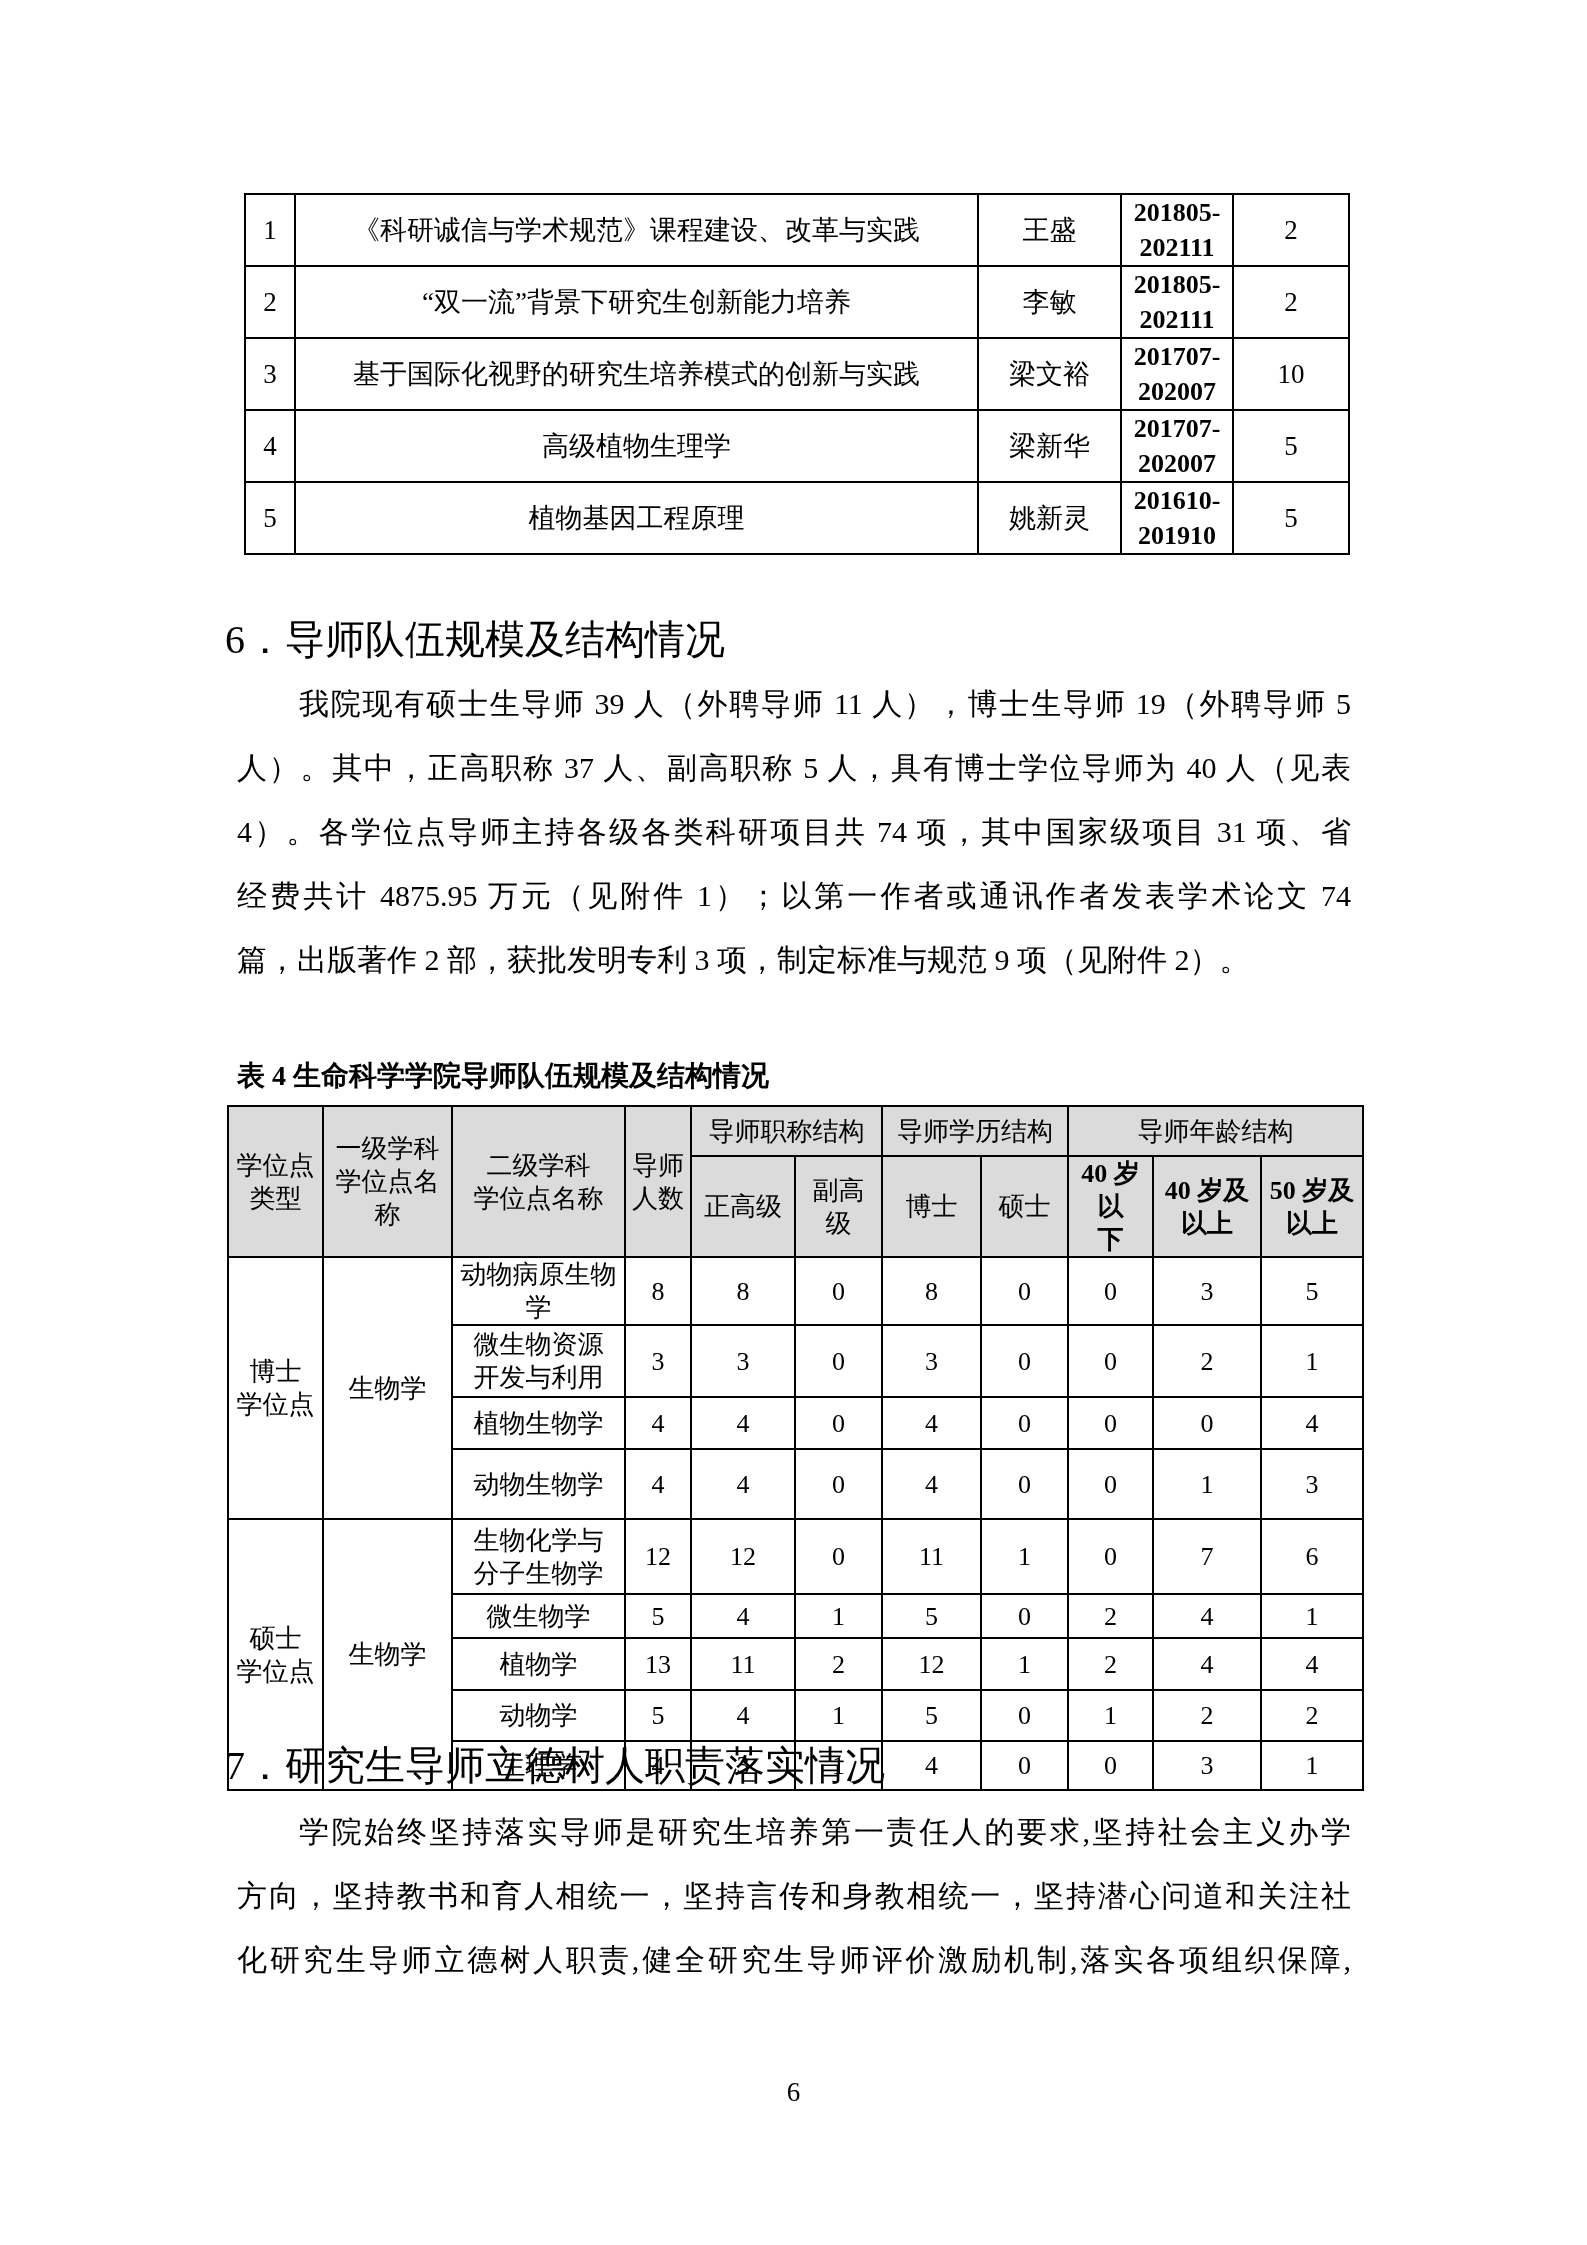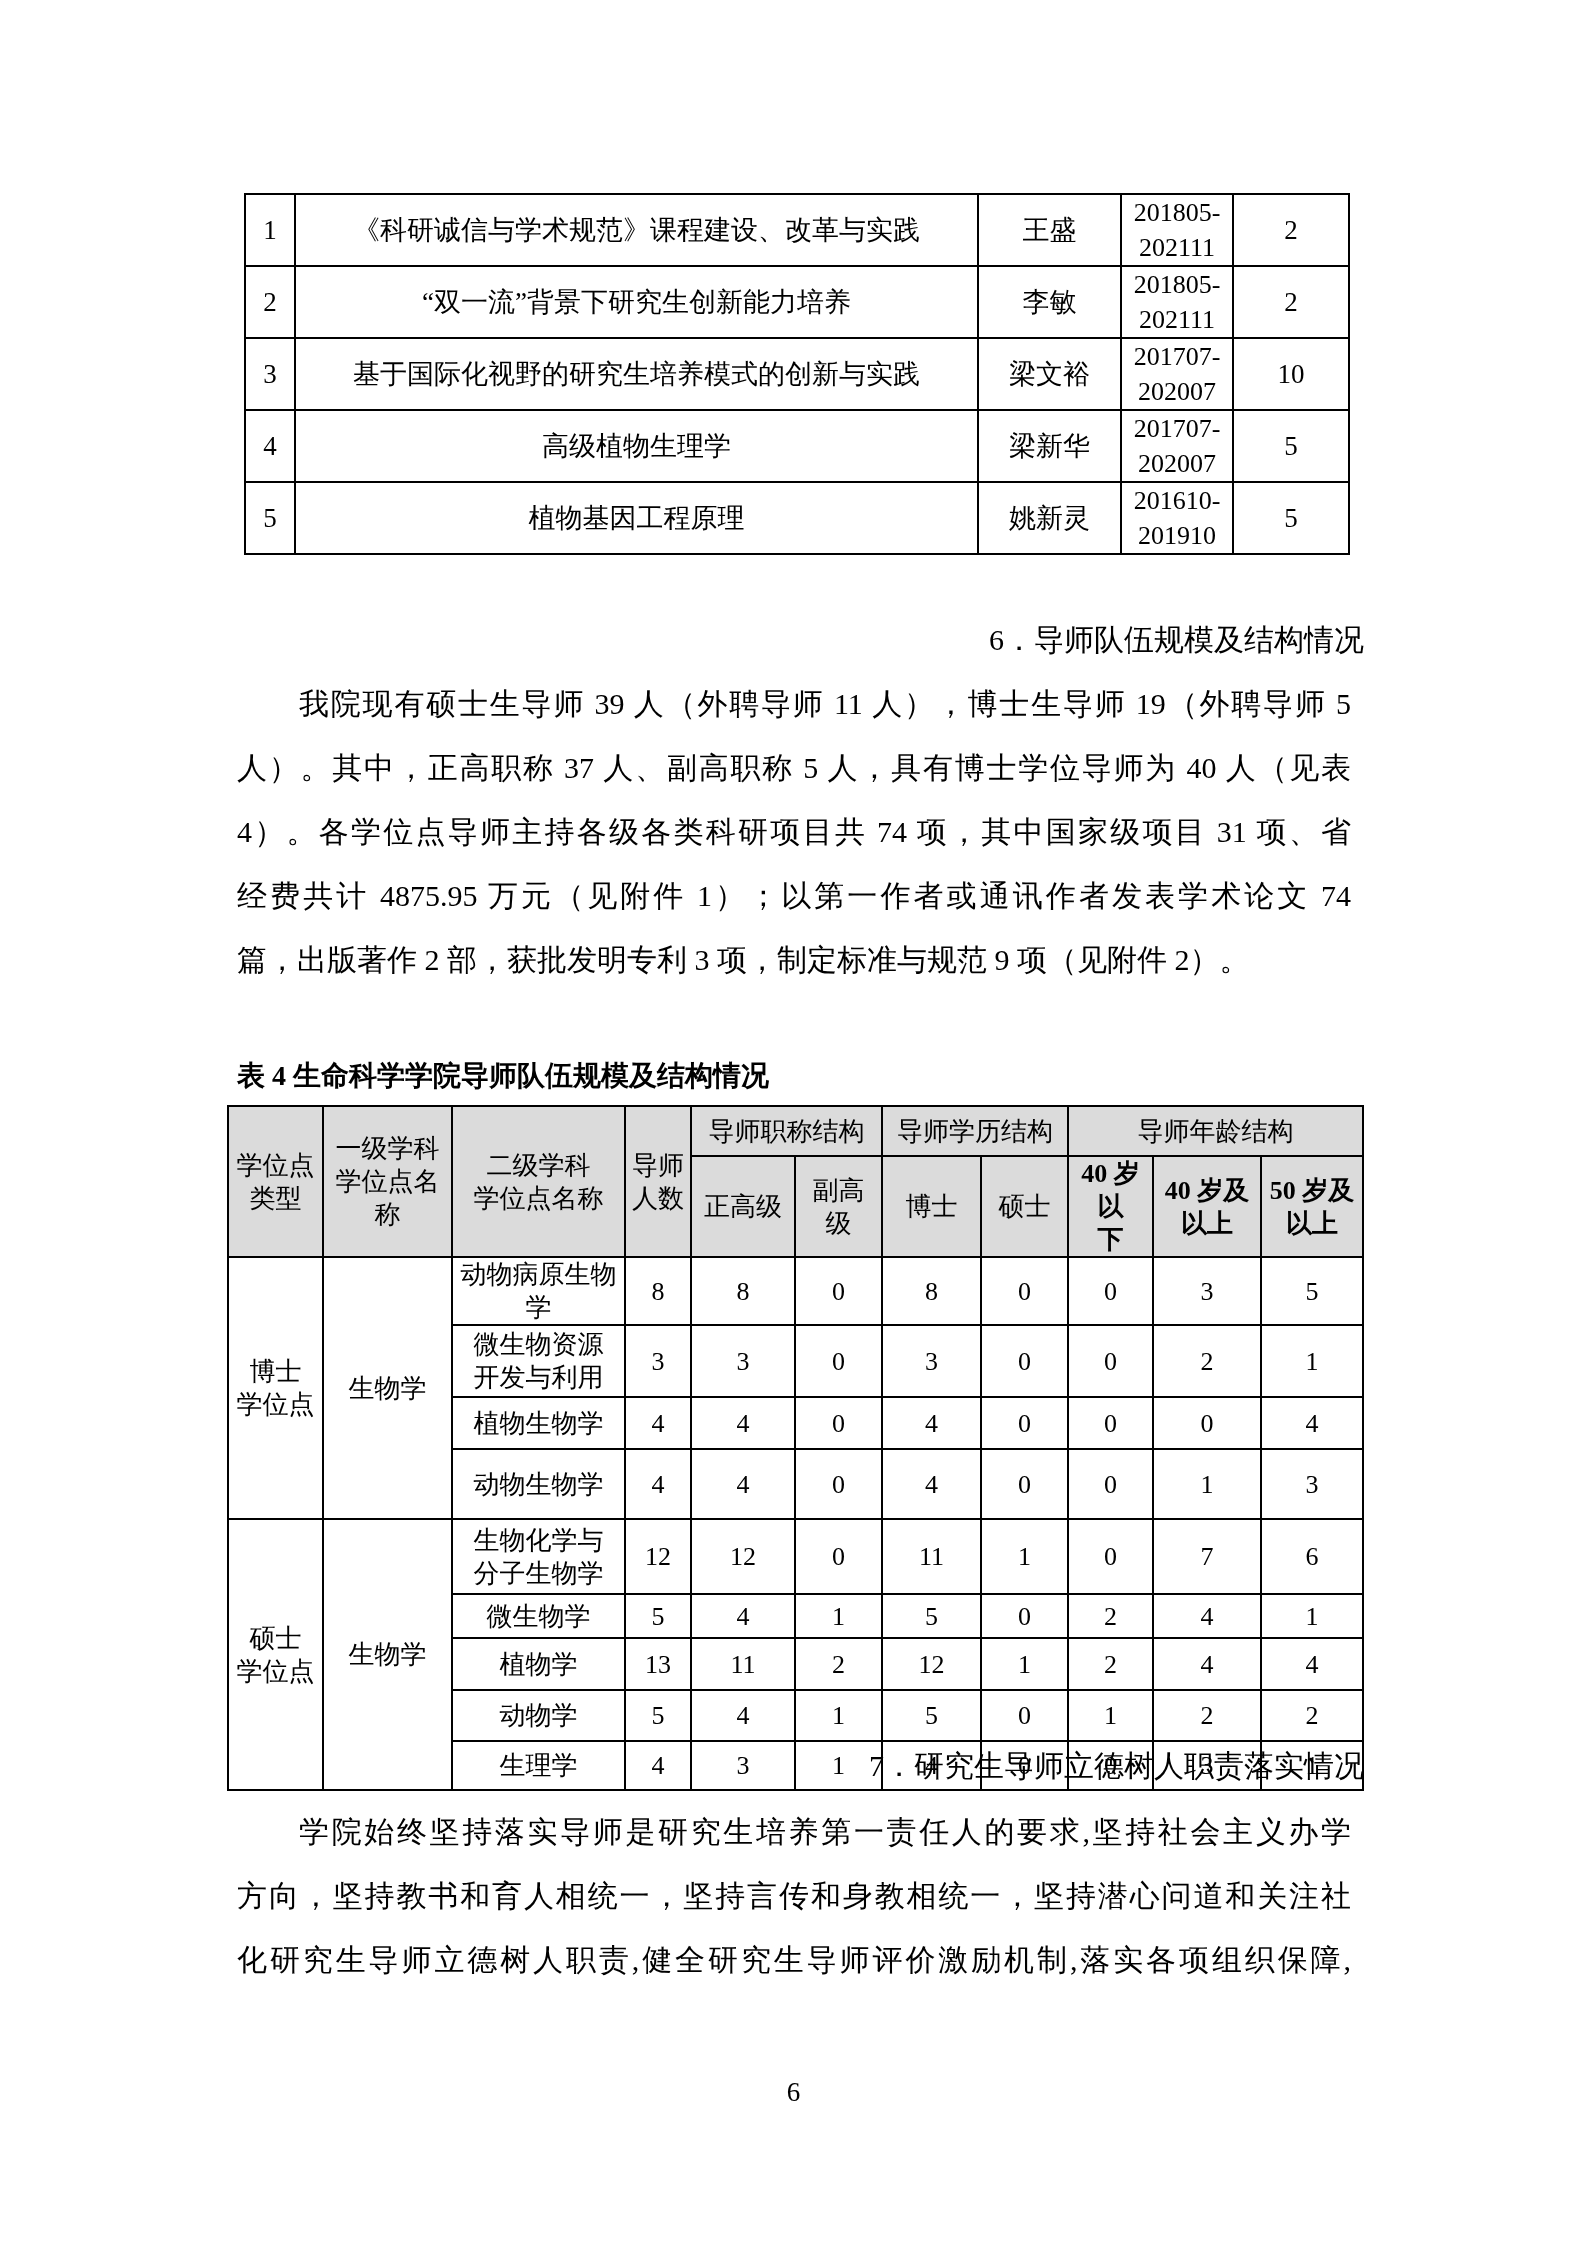--- a/index.html
+++ b/index.html
@@ -27,28 +27,27 @@
     padding: 0 4px;
   }
   
   .t1 {
     left: 244px; top: 193px;
     width: 1104px;
     font-size: 27px;
     line-height: 36px;
   }
   .t1 tr { height: 71px; }
-  .t1 .period { font-size: 26px; line-height: 35px; }
+  .t1 .period { font-size: 26px; line-height: 35px; font-weight: bold; }
   
   .heading {
     position: absolute;
-    left: 250px; width: 1114px;
+    left: 225px; width: 1114px;
     height: 44px; line-height: 44px;
-    font-size: 30px;
-    text-align: right;
+    font-size: 40px;
   }
   .para {
     position: absolute;
     left: 237px; width: 1114px;
     font-size: 30px;
   }
   .line {
     height: 64px;
     line-height: 64px;
     text-align: justify;

